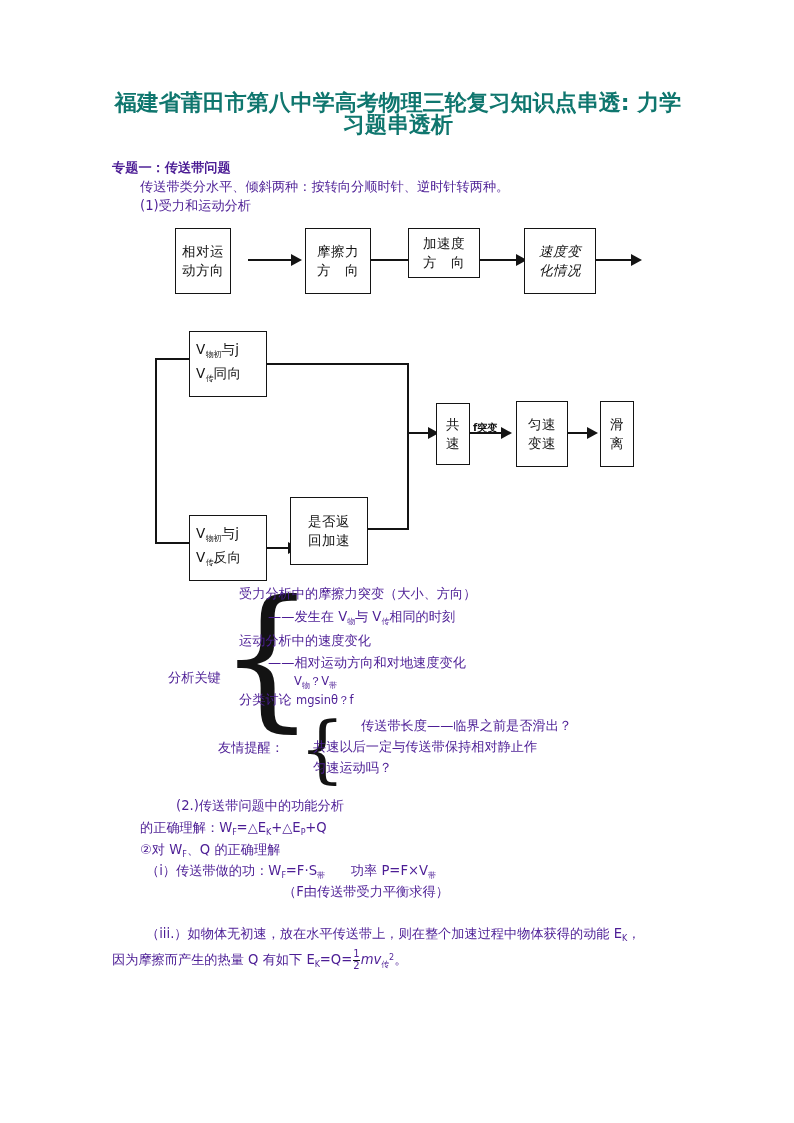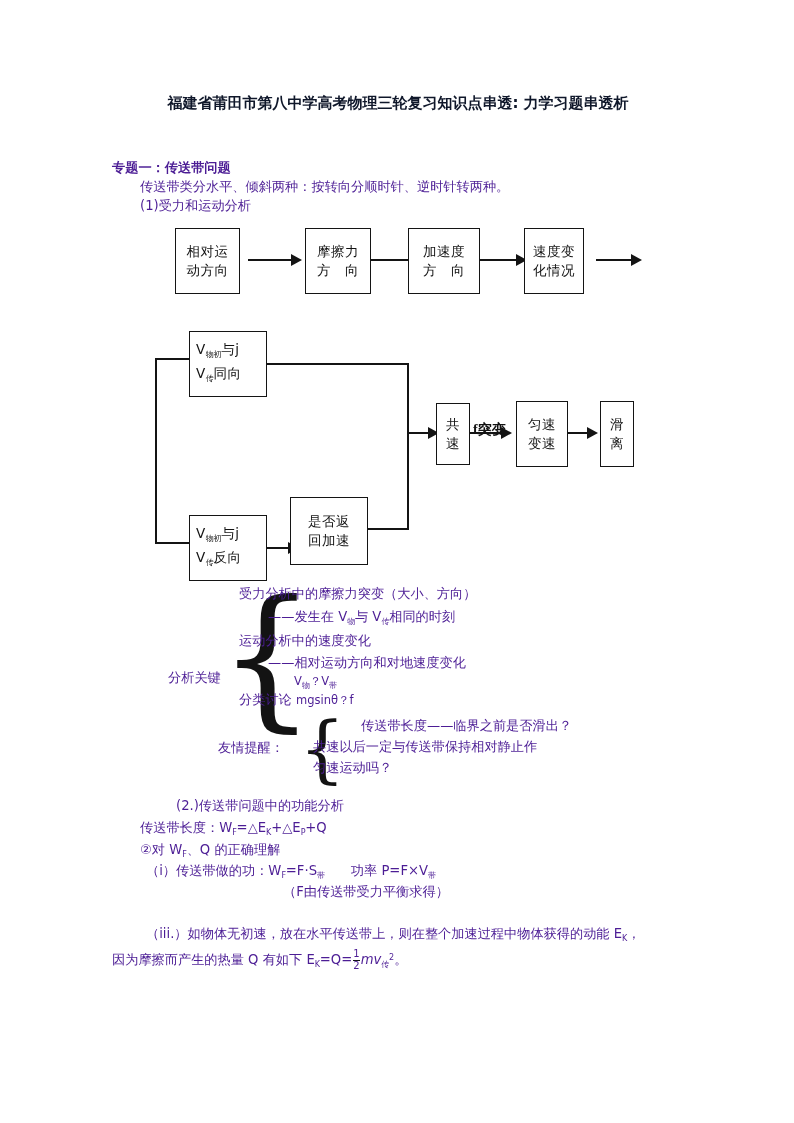--- a/index.html
+++ b/index.html
@@ -23,23 +23,23 @@
   }
 
   
   .doc-title {
     position: absolute;
     left: 112px;
     top: 92px;
     width: 572px;
     text-align: center;
     font-weight: bold;
-    font-size: 15px;
+    font-size: 22px;
     line-height: 22px;
-    color: #0f172a;
+    color: #0f766e;
     letter-spacing: 0px;
   }
 
   
   .txt {
     position: absolute;
     font-size: 13.2px;
     line-height: 19px;
     white-space: nowrap;
     color: #4c1d95;
@@ -97,25 +97,24 @@
   }
   .arrowhead {
     position: absolute;
     width: 0; height: 0;
     border-top: 6px solid transparent;
     border-bottom: 6px solid transparent;
     border-left: 11px solid #141414;
   }
   .edge-label {
     position: absolute;
-    font-size: 14px;
+    font-size: 10px;
     font-weight: bold;
     color: #131313;
     white-space: nowrap;
-    font-family: Liberation Serif, serif;
   }
 
   
   .brace {
     position: absolute;
     font-family: "DejaVu Serif", "Liberation Serif", serif;
     color: #131313;
     transform-origin: center center;
     line-height: 1;
   }
@@ -124,42 +123,42 @@
 <body>
 
 <div id="page">
 
   <div class="doc-title">福建省莆田市第八中学高考物理三轮复习知识点串透: 力学习题串透析</div>
 
   <div class="txt bold" style="left:112px; top:158px;">专题一：传送带问题</div>
   <div class="txt" style="left:140px; top:177px;">传送带类分水平、倾斜两种：按转向分顺时针、逆时针转两种。</div>
   <div class="txt" style="left:140px; top:196px;">(1)受力和运动分析</div>
 
-  <div class="fbox" style="left:175px; top:228px; width:65px; height:66px;">
+  <div class="fbox" style="left:175px; top:228px; width:56px; height:66px;">
     <span class="ln">相对运</span>
     <span class="ln">动方向</span>
   </div>
   <div class="hline" style="left:248px; top:259px; width:46px;"></div>
   <div class="arrowhead" style="left:291px; top:254px;"></div>
 
   <div class="fbox" style="left:305px; top:228px; width:66px; height:66px;">
     <span class="ln">摩擦力</span>
     <span class="ln">方　向</span>
   </div>
   <div class="hline" style="left:371px; top:259px; width:43px;"></div>
   <div class="arrowhead" style="left:411px; top:254px;"></div>
 
-  <div class="fbox" style="left:408px; top:228px; width:72px; height:66px;">
+  <div class="fbox" style="left:408px; top:228px; width:72px; height:50px;">
     <span class="ln">加速度</span>
     <span class="ln">方　向</span>
   </div>
   <div class="hline" style="left:480px; top:259px; width:39px;"></div>
   <div class="arrowhead" style="left:516px; top:254px;"></div>
 
-  <div class="fbox" style="left:524px; top:228px; width:60px; height:66px;">
+  <div class="fbox" style="left:524px; top:228px; width:72px; height:66px;font-style:italic;">
     <span class="ln">速度变</span>
     <span class="ln">化情况</span>
   </div>
   <div class="hline" style="left:596px; top:259px; width:39px;"></div>
   <div class="arrowhead" style="left:631px; top:254px;"></div>
 
   <div class="vline" style="left:155px; top:358px; height:186px;"></div>
   <div class="hline" style="left:155px; top:358px; width:35px;"></div>
   <div class="hline" style="left:155px; top:542px; width:35px;"></div>
 
@@ -221,21 +220,21 @@
   <div class="txt sml" style="left:296px; top:691px;">mgsinθ？f</div>
 
   <div class="txt" style="left:192px; top:738px;margin-left:26px;">友情提醒：</div>
   <div class="brace" style="left:299px; top:712px; font-size:73px;">{</div>
   <div class="txt" style="left:313px; top:716px;margin-left:48px;">传送带长度——临界之前是否滑出？</div>
   <div class="txt" style="left:313px; top:737px;">共速以后一定与传送带保持相对静止作</div>
   <div class="txt" style="left:313px; top:758px;">匀速运动吗？</div>
 
   <div class="txt" style="left:140px; top:796px;margin-left:36px;">(2.)传送带问题中的功能分析</div>
 
-  <div class="txt" style="left:140px; top:818px;"><span>传送带长度：W</span><span class="sub">F</span><span>=△E</span><span class="sub">K</span><span>+△E</span><span class="sub">P</span><span>+Q</span></div>
+  <div class="txt" style="left:140px; top:818px;"><span>的正确理解：W</span><span class="sub">F</span><span>=△E</span><span class="sub">K</span><span>+△E</span><span class="sub">P</span><span>+Q</span></div>
 
   <div class="txt" style="left:140px; top:840px;"><span>②对 W</span><span class="sub">F</span><span>、Q 的正确理解</span></div>
 
   <div class="txt" style="left:146px; top:861px;"><span>（i）传送带做的功：W</span><span class="sub">F</span><span>=F·S</span><span class="sub">带</span><span style="display:inline-block;width:26px;"></span><span>功率 P=F×V</span><span class="sub">带</span></div>
 
   <div class="txt" style="left:283px; top:882px;">（F由传送带受力平衡求得）</div>
 
 
   <div class="txt" style="left:146px; top:924px;"><span>（iii.）如物体无初速，放在水平传送带上，则在整个加速过程中物体获得的动能 E</span><span class="sub">K</span><span>，</span></div>
 

